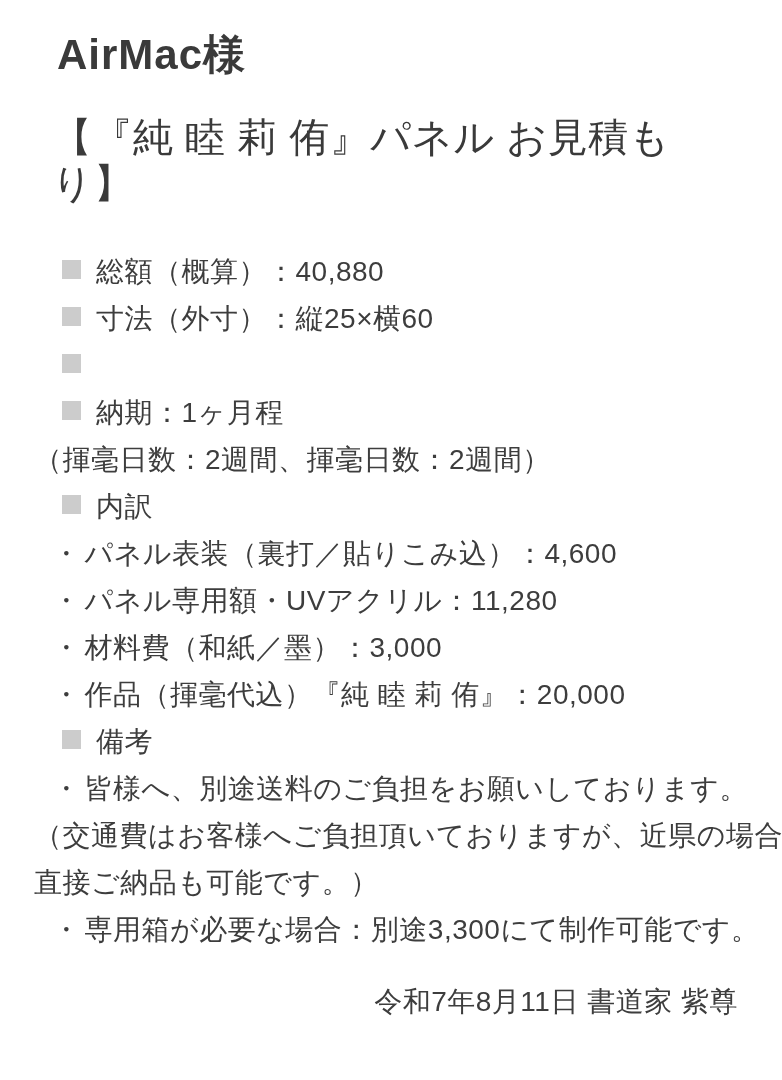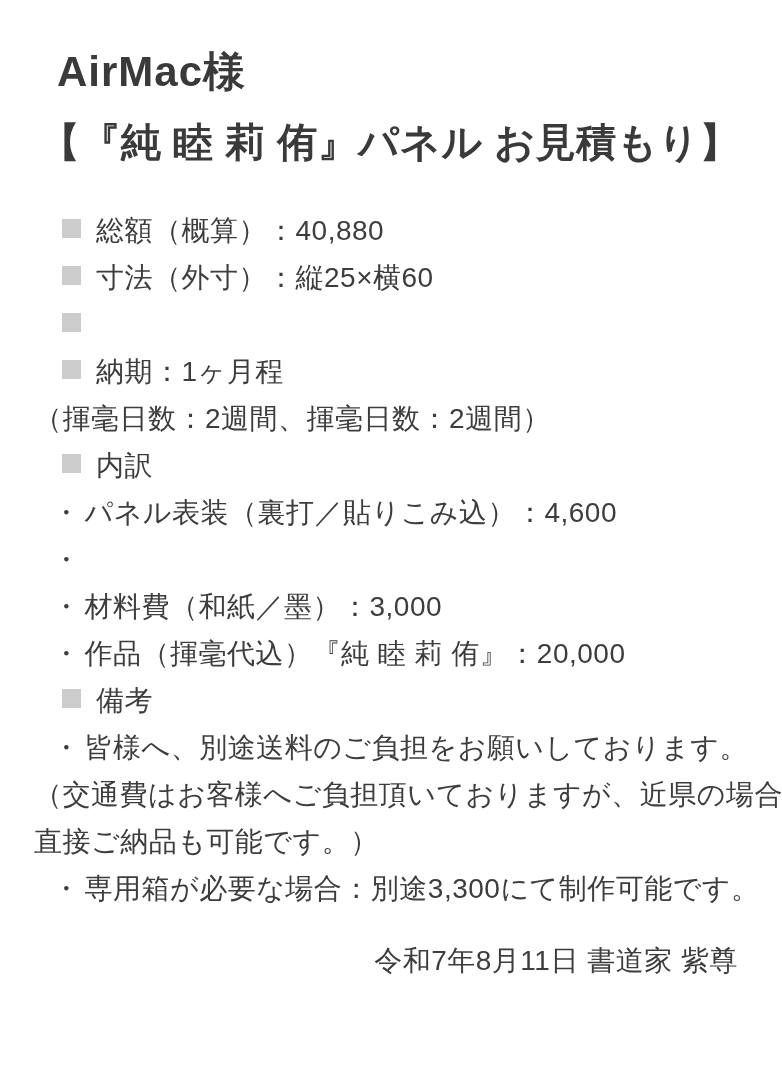--- a/index.html
+++ b/index.html
@@ -12,41 +12,41 @@
     height: 1080px;
     overflow: hidden;
     font-family: "Liberation Sans", "DejaVu Sans", sans-serif;
     color: #3d3d3d;
     -webkit-font-smoothing: antialiased;
   }
   .doc {
     box-sizing: border-box;
     width: 782px;
     height: 1080px;
-    padding-top: 41px;
+    padding-top: 24px;
   }
   
   .header {
     margin-bottom: 52px;
   }
   .customer-name {
     font-size: 42px;
     font-weight: 700;
     color: #3a3a3a;
     line-height: 1.0;
     margin: 0;
     padding: 10px 30px 0 57px;
     letter-spacing: 1px;
   }
   .estimate-title {
     font-size: 40px;
-    font-weight: 700;
+    font-weight: 400;
     color: #3a3a3a;
     line-height: 1.15;
-    margin: 4px;
+    margin: 16px;
     padding: 22px 30px 0 36px;
     letter-spacing: 0.5px;
   }
   
   .rows {
     font-size: 28px;
     line-height: 1.0;
   }
   .row {
     display: flex;
@@ -125,20 +125,21 @@
       <span>内訳</span>
     </div>
 
     <div class="row row-dot">
       <span class="dot-bullet">・</span>
       <span>パネル表装（裏打／貼りこみ込）：4,600</span>
     </div>
 
     <div class="row row-dot">
       <span class="dot-bullet">・</span>
+      <span>パネル専用額・UVアクリル：11,280</span>
     </div>
 
     <div class="row row-dot">
       <span class="dot-bullet">・</span>
       <span>材料費（和紙／墨）：3,000</span>
     </div>
 
     <div class="row row-dot">
       <span class="dot-bullet">・</span>
       <span>作品（揮毫代込）『純 睦 莉 侑』：20,000</span>

